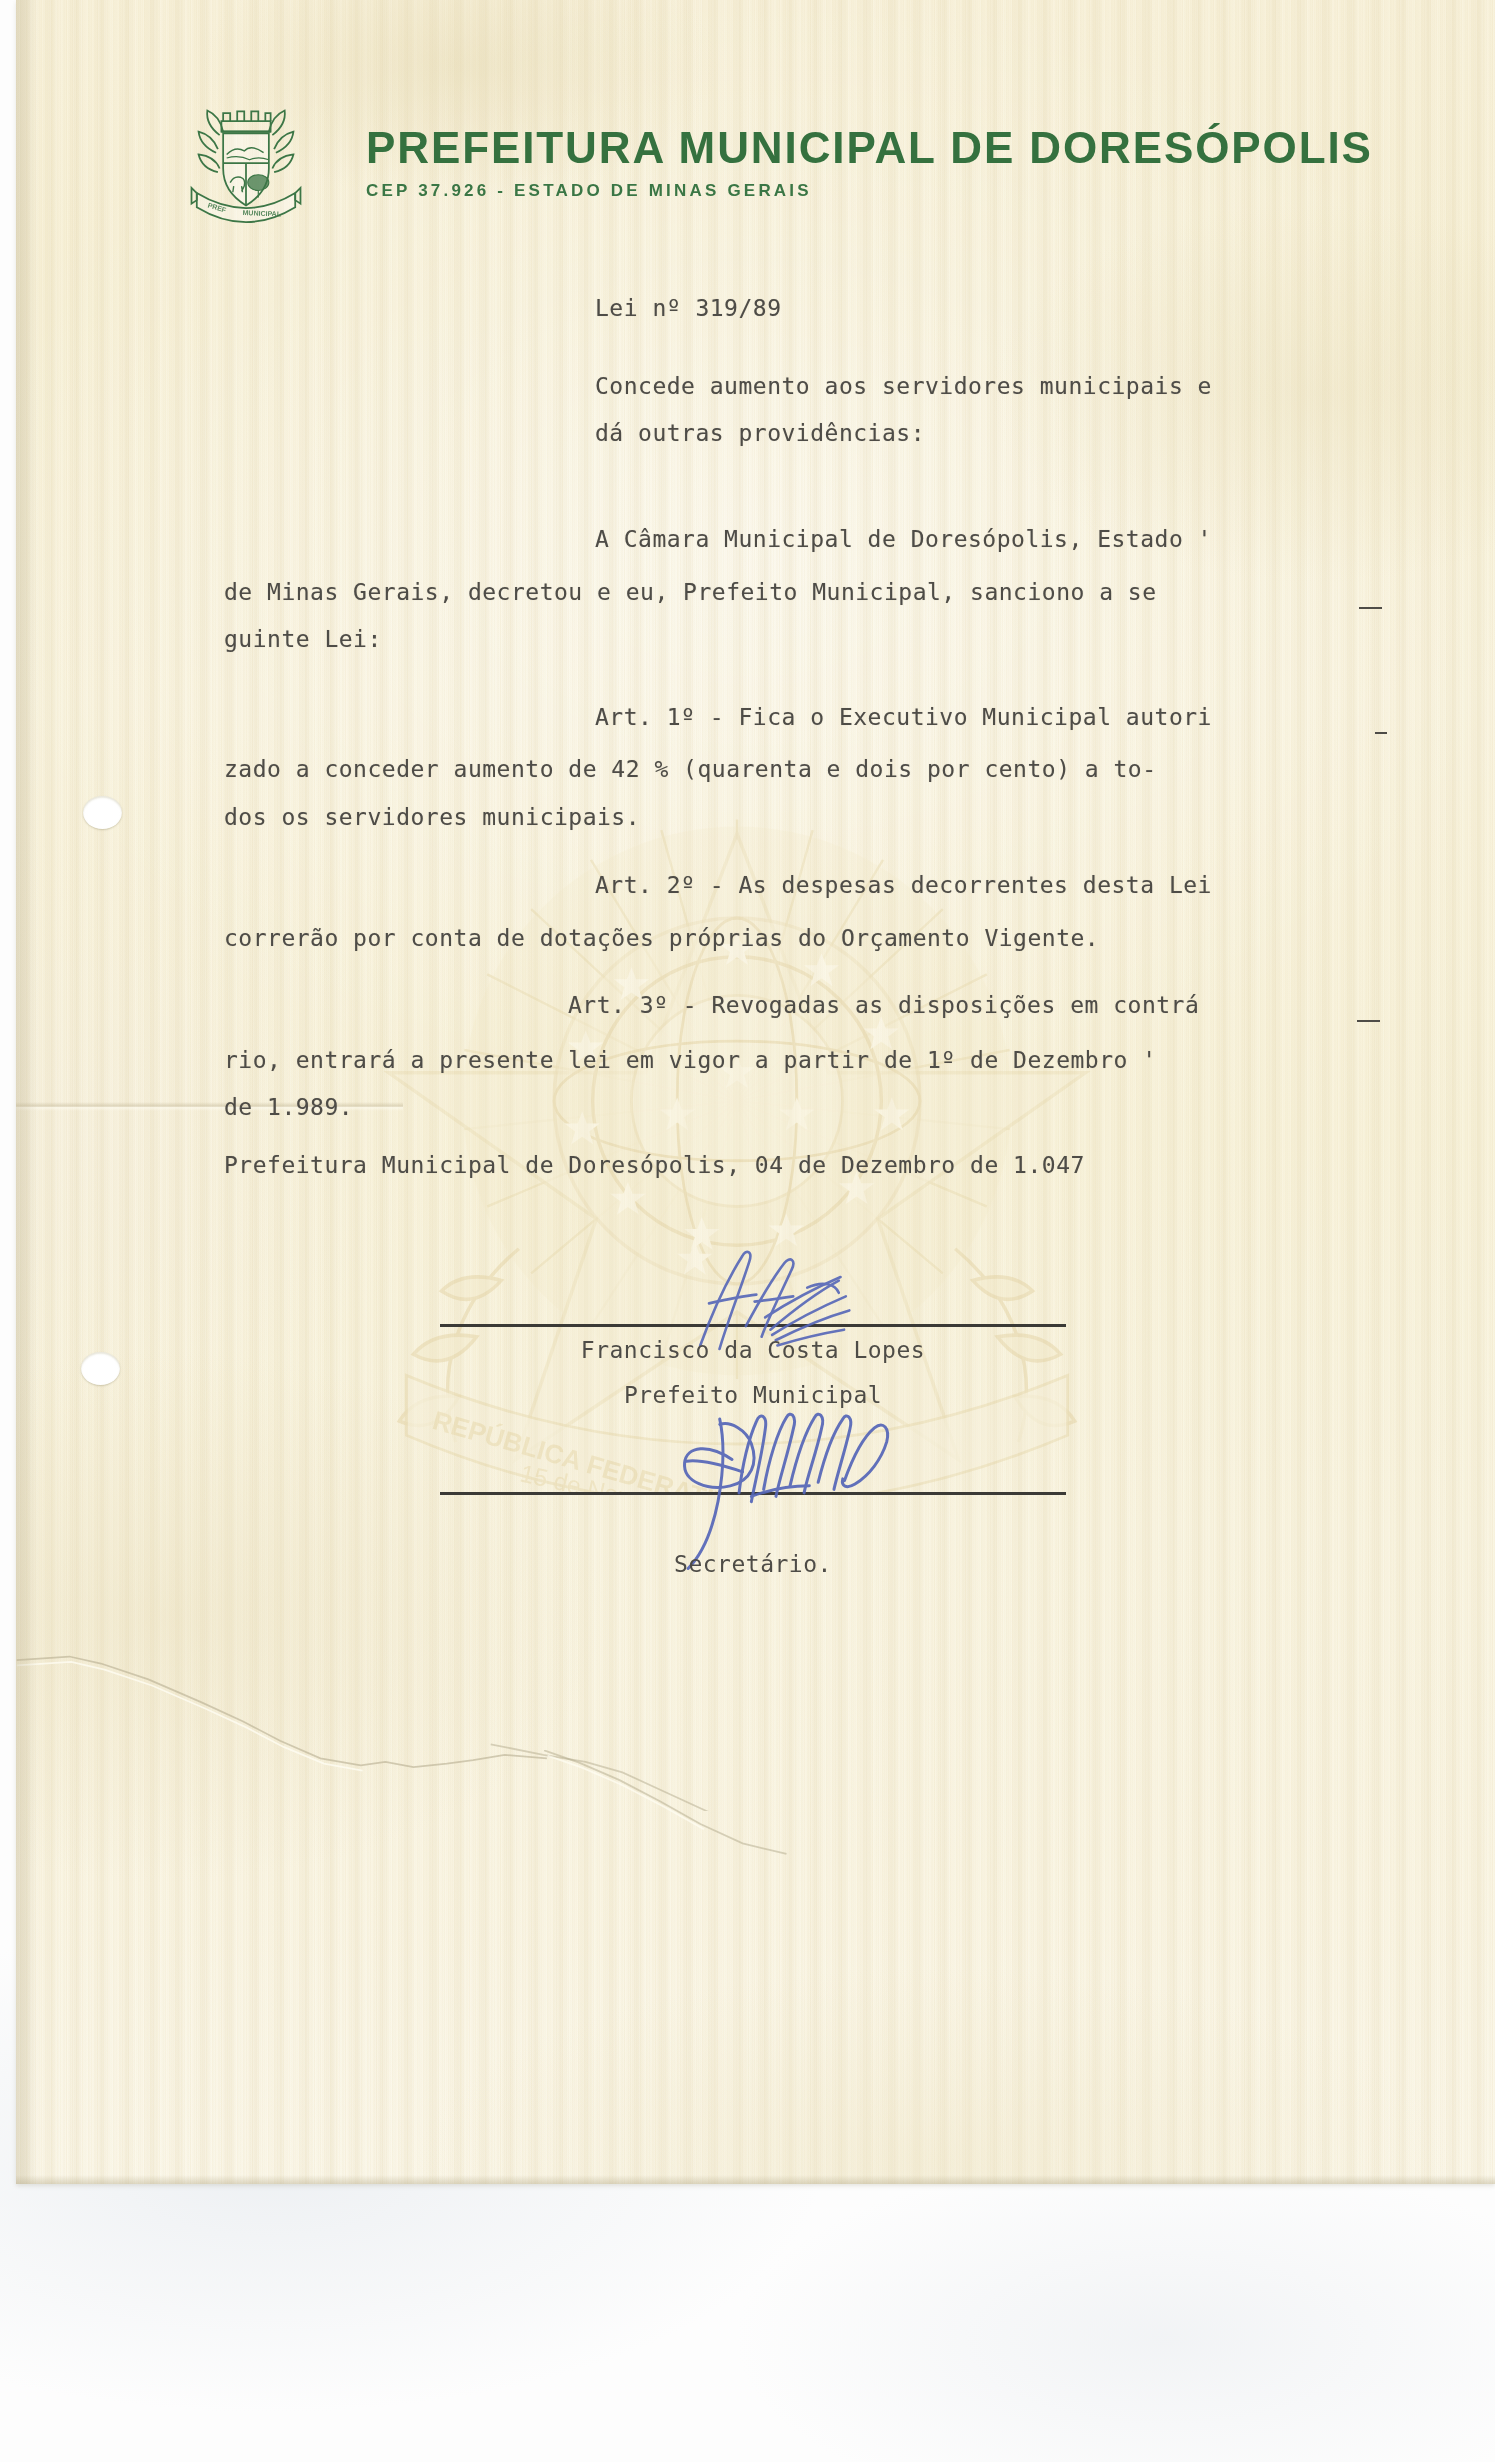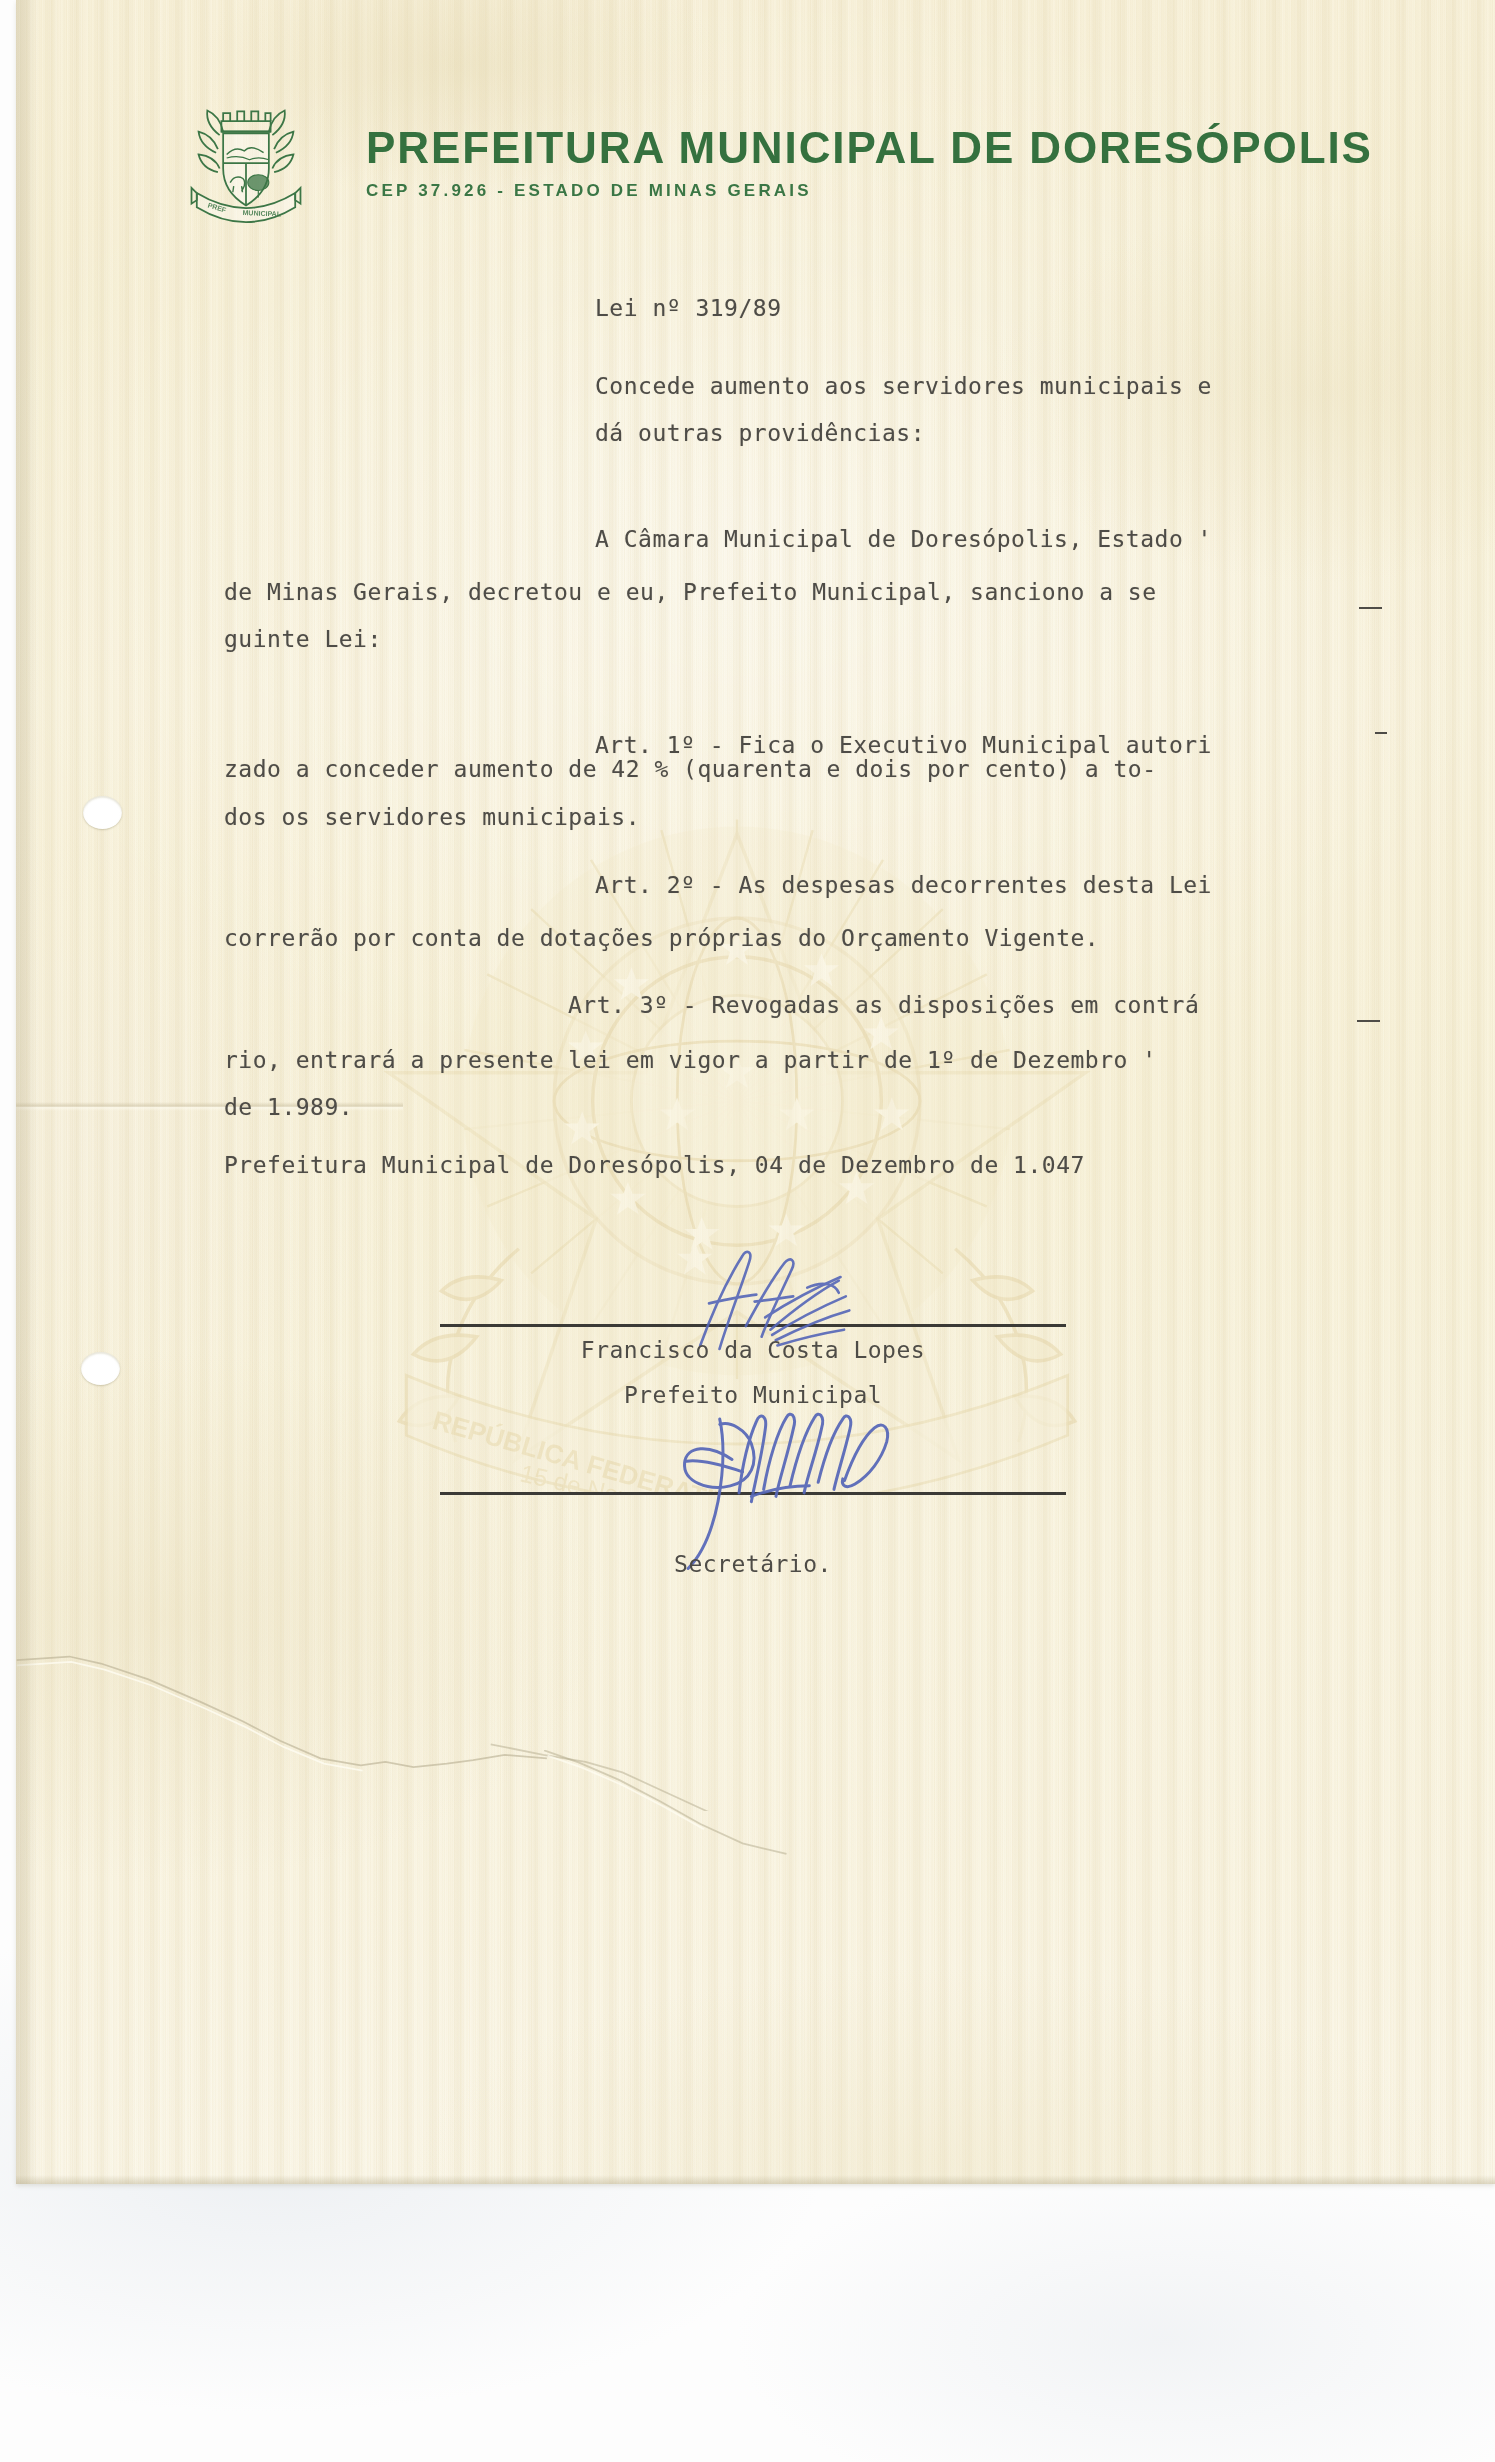--- a/index.html
+++ b/index.html
@@ -345,21 +345,21 @@
 
     <div class="tl" style="left:579px; top:295px;">Lei nº 319/89</div>
 
     <div class="tl" style="left:579px; top:373px;">Concede aumento aos servidores municipais e</div>
     <div class="tl" style="left:579px; top:420px;">dá outras providências:</div>
 
     <div class="tl" style="left:579px; top:526px;">A Câmara Municipal de Doresópolis, Estado '</div>
     <div class="tl" style="left:208px; top:579px;"><span>de Minas Gerais, decretou e eu, Prefeito Municipal, sanciono a se</span></div>
     <div class="tl" style="left:208px; top:626px;">guinte Lei:</div>
 
-    <div class="tl" style="left:579px; top:704px;margin-top:28px;">Art. 1º - Fica o Executivo Municipal autori</div>
+    <div class="tl" style="left:579px; top:704px;">Art. 1º - Fica o Executivo Municipal autori</div>
     <div class="tl" style="left:208px; top:756px;">zado a conceder aumento de 42 % (quarenta e dois por cento) a to-</div>
     <div class="tl" style="left:208px; top:804px;">dos os servidores municipais.</div>
 
     <div class="tl" style="left:579px; top:872px;">Art. 2º - As despesas decorrentes desta Lei</div>
     <div class="tl" style="left:208px; top:925px;">correrão por conta de dotações próprias do Orçamento Vigente.</div>
 
     <div class="tl" style="left:552px; top:992px;">Art. 3º - Revogadas as disposições em contrá</div>
     <div class="tl" style="left:208px; top:1047px;">rio, entrará a presente lei em vigor a partir de 1º de Dezembro '</div>
     <div class="tl" style="left:208px; top:1094px;">de 1.989.</div>
 

